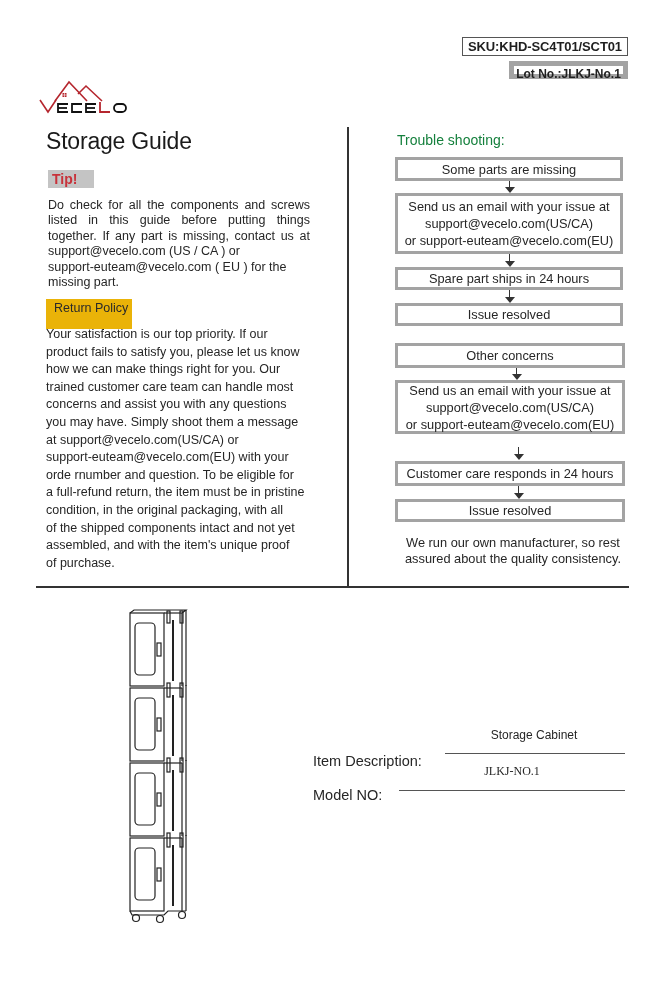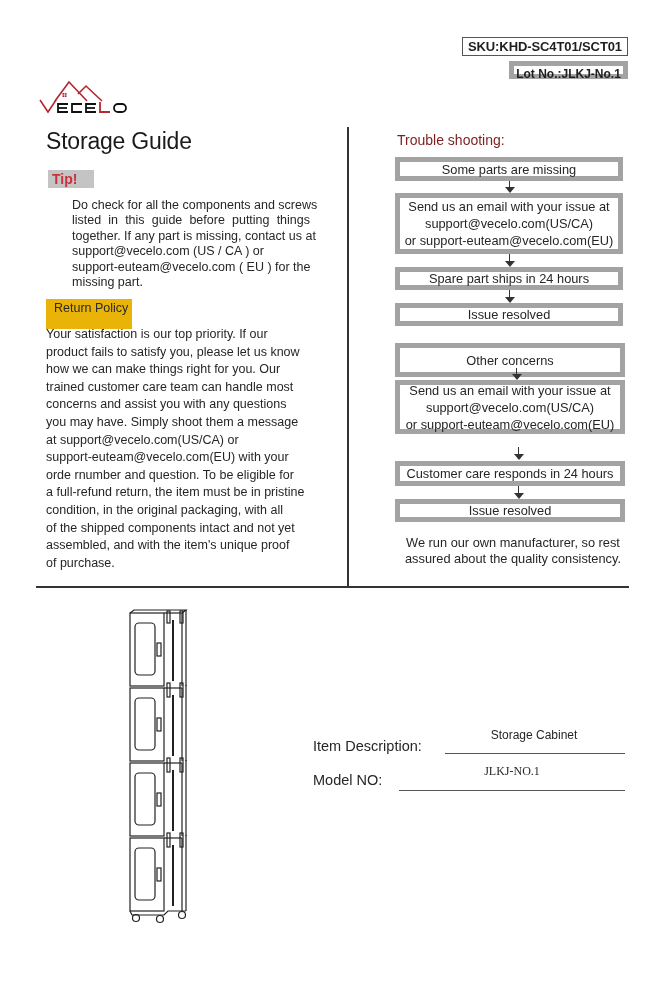--- a/index.html
+++ b/index.html
@@ -25,55 +25,55 @@
 
     
     .title { left: 46px; top: 128px; font-size: 23px; color: #1a1a1a; letter-spacing: -0.2px; }
     .tip-badge {
       left: 48px; top: 170px; width: 46px; height: 18px; background: #c4c4c4;
       color: #c8323a; font-weight: bold; font-size: 14px; line-height: 18px; padding-left: 4px; box-sizing: border-box;
     }
     .tip-text {
       left: 48px; top: 198px; width: 262px; font-size: 12.5px; line-height: 15.4px; color: #262626;
     }
-    .tip-text .ln { display: block; white-space: nowrap; margin-left: 24px; }
+    .tip-text .ln { display: block; white-space: nowrap; }
     .tip-text .just { text-align: justify; text-align-last: justify; }
     .rp-badge {
       left: 46px; top: 299px; width: 86px; height: 30px; background: #eab308;
       font-size: 12.5px; line-height: 18px; padding-left: 8px; box-sizing: border-box; color: #2a2a2a;
     }
     .rp-text {
       left: 46px; top: 326px; width: 264px; font-size: 12.5px; line-height: 17.6px; color: #262626;
     }
     .rp-text .ln { display: block; white-space: nowrap; }
 
     
     .vdiv { left: 347px; top: 127px; width: 1.5px; height: 460px; background: #333; }
     .hdiv { left: 36px; top: 586px; width: 593px; height: 1.5px; background: #333; }
 
     
-    .ts-title { left: 397px; top: 132px; font-size: 14px; color: #7f1d1d; }
+    .ts-title { left: 397px; top: 132px; font-size: 14px; color: #15803d; }
     .fbox {
-      position: absolute; left: 395px; width: 228px; border: 5px solid #a3a3a3; box-sizing: border-box;
+      position: absolute; left: 395px; width: 228px; border: 3px solid #a3a3a3; box-sizing: border-box;
       text-align: center; font-size: 12.8px; color: #262626; display: flex; flex-direction: column;
       justify-content: center; line-height: 17px; white-space: nowrap;
     }
     .arrow { position: absolute; width: 10px; }
     .arrow .shaft { position: absolute; left: 4px; top: 0; width: 1.3px; background: #333; }
     .arrow .head {
       position: absolute; left: 0; width: 0; height: 0;
       border-left: 5px solid transparent; border-right: 5px solid transparent; border-top: 6px solid #333;
     }
     .closing {
       left: 395px; top: 535px; width: 236px; font-size: 12.8px; line-height: 16px; color: #262626; text-align: center;
     }
 
     
     .cabinet { left: 126px; top: 607px; width: 64px; height: 318px; }
-    .field-label { font-size: 14.5px; color: #262626; }
+    .field-label { font-size: 14.5px; color: #262626; margin-top: 15px; }
     .field-value { font-size: 12px; color: #262626; text-align: center; }
     .field-line { height: 1px; background: #555; }
   </style>
 </head>
 <body>
 
 <div class="abs sku-box">SKU:KHD-SC4T01/SCT01</div>
 <div class="abs lot-box">Lot No.:JLKJ-No.1</div>
 
 <div class="abs logo">
@@ -155,21 +155,21 @@
   <span>Spare part ships in 24 hours</span>
 </div>
 <div class="arrow" style="top:290px;height:13px;left:505px;">
   <div class="shaft" style="height:8px;"></div>
     <div class="head" style="top:7px;"></div>
 </div>
 <div class="fbox" style="top:303px;height:23px;">
   <span>Issue resolved</span>
 </div>
 
-<div class="fbox" style="top:343px;height:34px;width:230px;">
+<div class="fbox" style="top:343px;height:25px;width:230px;">
   <span>Other concerns</span>
 </div>
 <div class="arrow" style="top:368px;height:12px;left:512px;">
   <div class="shaft" style="height:7px;"></div>
     <div class="head" style="top:6px;"></div>
 </div>
 <div class="fbox" style="top:380px;height:54px;width:230px;">
   <span>Send us an email with your issue at</span>
   <span>support@vecelo.com(US/CA)</span>
   <span>or support-euteam@vecelo.com(EU)</span>

